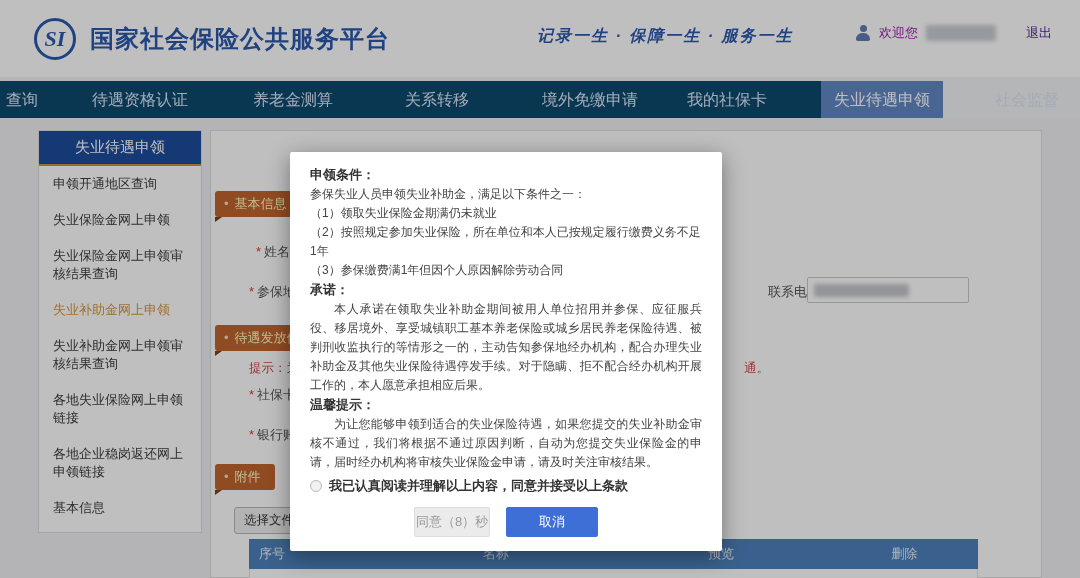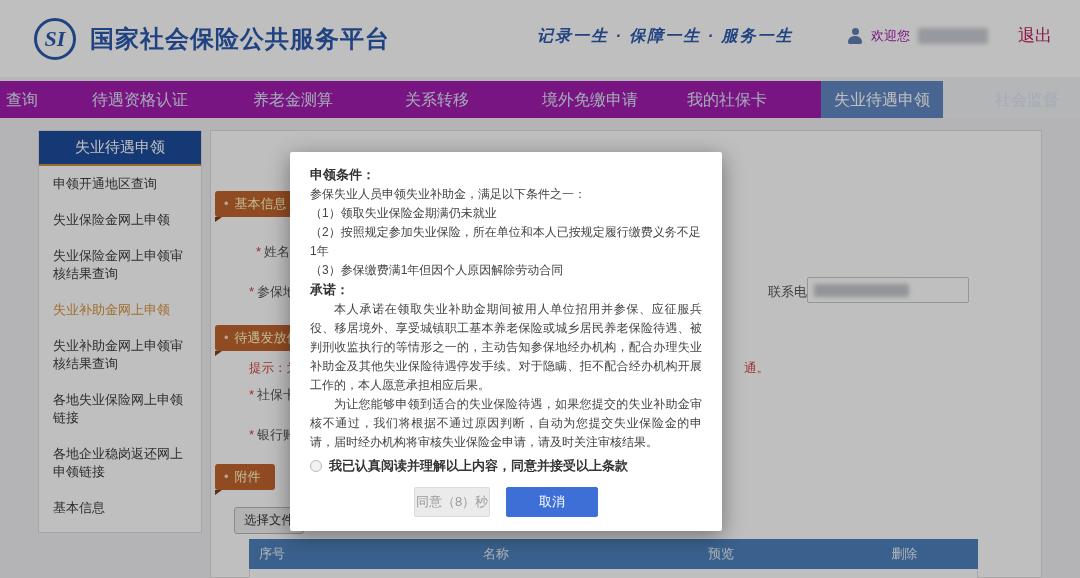--- a/index.html
+++ b/index.html
@@ -11,24 +11,24 @@
   .logo-wrap { position:absolute; left:34px; top:18px; display:flex; align-items:center; }
   .logo-circle { width:42px; height:42px; border:3px solid #2b59ad; border-radius:50%; display:flex; align-items:center; justify-content:center; color:#2b59ad; font-weight:bold; font-style:italic; font-size:22px; font-family:"Liberation Serif","DejaVu Serif",serif; }
   .site-title { margin-left:14px; color:#2b59ad; font-size:24px; font-weight:bold; letter-spacing:1px; }
   .slogan { position:absolute; left:537px; top:26px; color:#2b59ad; font-size:16px; font-weight:bold; font-style:italic; letter-spacing:2px; }
   .user-area { position:absolute; right:28px; top:24px; display:flex; align-items:center; gap:8px; }
   .avatar-icon { position:relative; width:16px; height:16px; }
   .avatar-icon::before { content:""; position:absolute; left:4.5px; top:0; width:7px; height:7px; border-radius:50%; background:#5f7db0; }
   .avatar-icon::after { content:""; position:absolute; left:1px; top:8px; width:14px; height:8px; border-radius:7px 7px 2px 2px; background:#5f7db0; }
   .welcome-text { color:#a21caf; font-size:13px; }
   .blur-name { width:70px; height:16px; border-radius:2px; background:#c9ccd2; filter:blur(2px); }
-  .logout-link { color:#be185d; font-size:17px; margin-left:22px; cursor:pointer; }
+  .logout-link { color:#4c1d95; font-size:13px; margin-left:22px; cursor:pointer; }
 
   
-  .nav { position:absolute; left:0; top:81px; width:908px; height:37px; background:#a21caf; }
+  .nav { position:absolute; left:0; top:81px; width:908px; height:37px; background:#0c4a6e; }
   .nav-item { position:absolute; top:0; height:37px; line-height:37px; color:#dbe4f5; font-size:16px; white-space:nowrap; cursor:pointer; }
   .nav-center { transform:translateX(-50%); }
   .nav-item.active { background:#6288c4; color:#ffffff; padding:0 13px; }
 
   
   .content { position:absolute; left:0; top:118px; width:1080px; height:460px; background:#f0f1f3; }
 
   
   .sidebar { position:absolute; left:38px; top:12px; width:164px; background:#ffffff; border:1px solid #dcdcdc; padding-bottom:6px; }
   .sidebar-head { background:#1d4c9c; color:#fff; font-size:15px; text-align:center; padding:7px 0; border-bottom:2px solid #c8913f; }
@@ -161,20 +161,21 @@
   <div class="overlay"></div>
 
   <div class="modal">
     <div class="m-head">申领条件：</div>
     <div class="m-line">参保失业人员申领失业补助金，满足以下条件之一：</div>
     <div class="m-line">（1）领取失业保险金期满仍未就业</div>
     <div class="m-line">（2）按照规定参加失业保险，所在单位和本人已按规定履行缴费义务不足1年</div>
     <div class="m-line">（3）参保缴费满1年但因个人原因解除劳动合同</div>
     <div class="m-head">承诺：</div>
     <div class="m-para">本人承诺在领取失业补助金期间被用人单位招用并参保、应征服兵役、移居境外、享受城镇职工基本养老保险或城乡居民养老保险待遇、被判刑收监执行的等情形之一的，主动告知参保地经办机构，配合办理失业补助金及其他失业保险待遇停发手续。对于隐瞒、拒不配合经办机构开展工作的，本人愿意承担相应后果。</div>
+    <div class="m-head">温馨提示：</div>
     <div class="m-para">为让您能够申领到适合的失业保险待遇，如果您提交的失业补助金审核不通过，我们将根据不通过原因判断，自动为您提交失业保险金的申请，届时经办机构将审核失业保险金申请，请及时关注审核结果。</div>
     <div class="agree-line">
       <span class="radio-circle"></span>
       <span class="agree-text">我已认真阅读并理解以上内容，同意并接受以上条款</span>
     </div>
     <div class="m-buttons">
       <button class="btn-agree">同意（8）秒</button>
       <button class="btn-cancel">取消</button>
     </div>
   </div>

